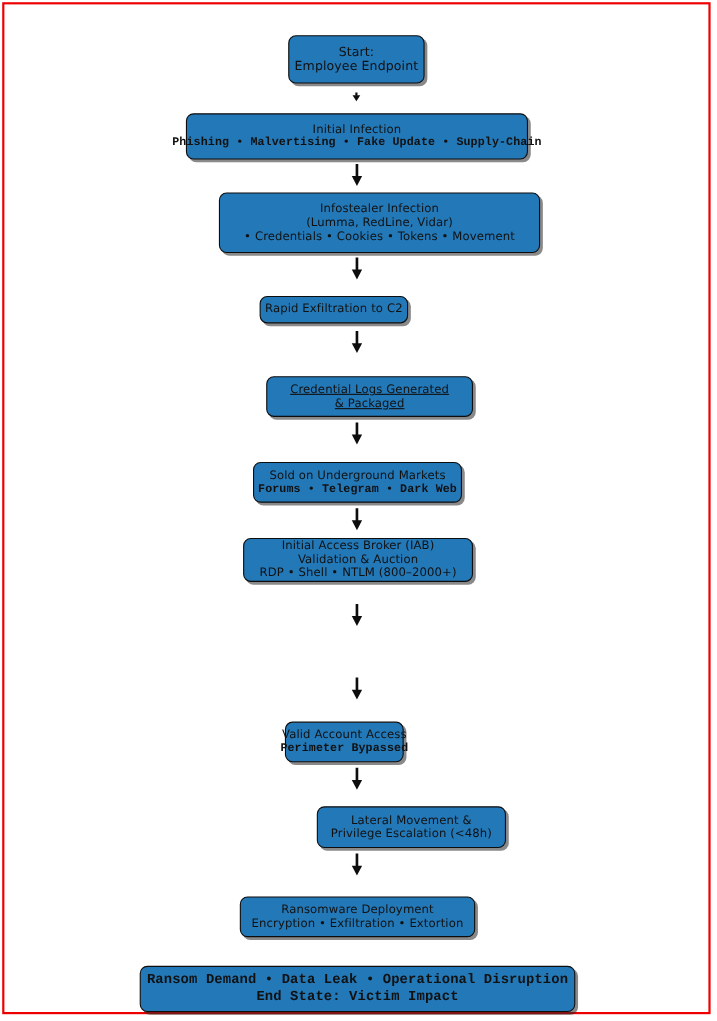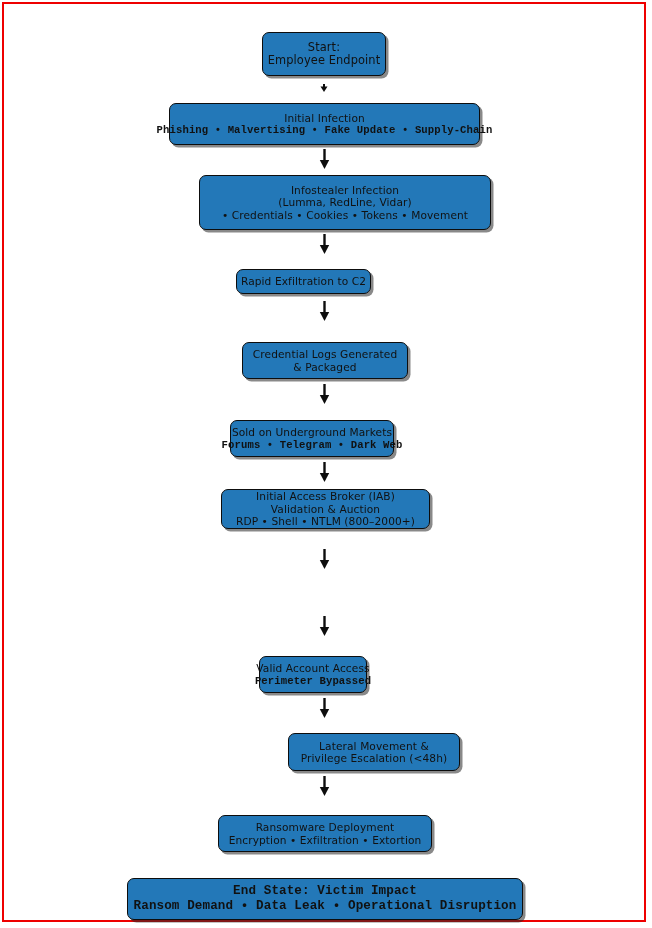--- a/index.html
+++ b/index.html
@@ -121,33 +121,33 @@
     <span class="ln">Rapid Exfiltration to C2</span>
   </div>
 
   <div class="arrow" style="left:317px; top:300px; height:24px;">
     <svg width="13" height="24" viewBox="0 0 13 24" aria-hidden="true">
       <path d="M6.5 1 L6.5 13" stroke="#0d0d0d" stroke-width="2.4" fill="none"></path>
       <path d="M1.8 12 L11.2 12 L6.5 21 Z" fill="#0d0d0d"></path>
     </svg>
   </div>
 
-  <div class="node fs-11" style="left:242px; top:342px; width:166px; height:37px;">
+  <div class="node fs-11" style="left:242px; top:342px; width:188px; height:37px;text-decoration:underline;">
     <span class="ln">Credential Logs Generated</span>
     <span class="ln">&amp; Packaged</span>
   </div>
 
   <div class="arrow" style="left:317px; top:383px; height:24px;">
     <svg width="13" height="24" viewBox="0 0 13 24" aria-hidden="true">
       <path d="M6.5 1 L6.5 13" stroke="#0d0d0d" stroke-width="2.4" fill="none"></path>
       <path d="M1.8 12 L11.2 12 L6.5 21 Z" fill="#0d0d0d"></path>
     </svg>
   </div>
 
-  <div class="node fs-11" style="left:230px; top:420px; width:164px; height:37px;align-items:center;">
+  <div class="node fs-11" style="left:230px; top:420px; width:190px; height:37px;align-items:center;">
     <span class="ln">Sold on Underground Markets</span>
     <span class="ln b">Forums • Telegram • Dark Web</span>
   </div>
 
   <div class="arrow" style="left:317px; top:461px; height:24px;">
     <svg width="13" height="24" viewBox="0 0 13 24" aria-hidden="true">
       <path d="M6.5 1 L6.5 13" stroke="#0d0d0d" stroke-width="2.4" fill="none"></path>
       <path d="M1.8 12 L11.2 12 L6.5 21 Z" fill="#0d0d0d"></path>
     </svg>
   </div>
@@ -196,17 +196,17 @@
       <path d="M1.8 12 L11.2 12 L6.5 21 Z" fill="#0d0d0d"></path>
     </svg>
   </div>
 
   <div class="node fs-11" style="left:218px; top:815px; width:214px; height:37px;">
     <span class="ln">Ransomware Deployment</span>
     <span class="ln">Encryption • Exfiltration • Extortion</span>
   </div>
 
   <div class="node fs-13" style="left:127px; top:878px; width:396px; height:42px;">
+    <span class="ln b">Ransom Demand • Data Leak • Operational Disruption</span>
     <span class="ln b">End State: Victim Impact</span>
-    <span class="ln b">Ransom Demand • Data Leak • Operational Disruption</span>
   </div>
 
 </div>
 
 </body></html>

